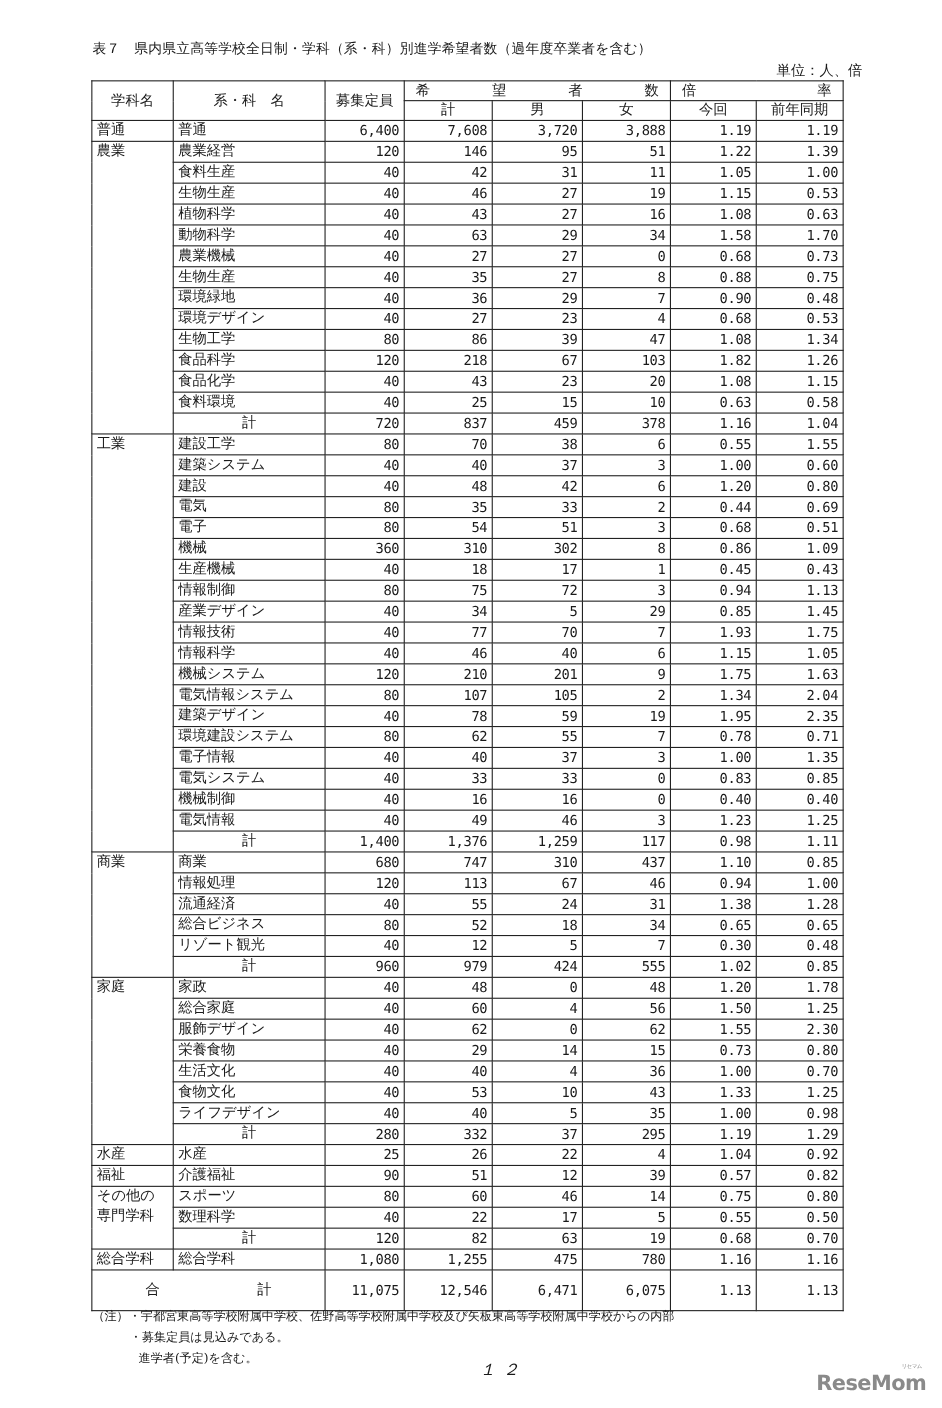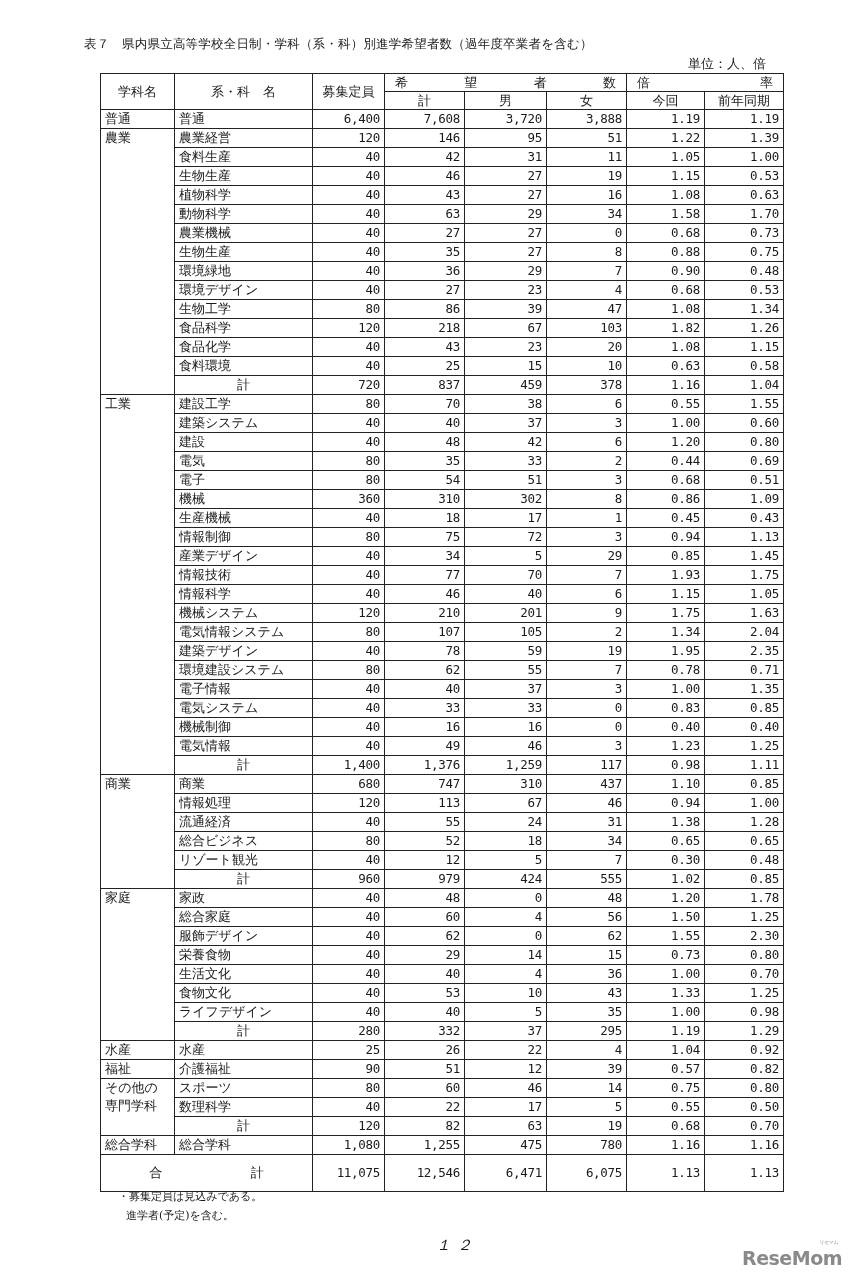--- a/index.html
+++ b/index.html
@@ -1,20 +1,20 @@
 <!DOCTYPE html>
 <html><head>
 <meta charset="utf-8">
 <style>
   html, body { margin:0; padding:0; background:#ffffff; }
   body { width:856px; height:1280px; position:relative; overflow:hidden;
          font-family:"DejaVu Serif","Liberation Serif",serif; color:#1a1a1a; }
   .title { position:absolute; left:84px; top:36px; font-size:12.5px; letter-spacing:0.2px; white-space:nowrap; }
-  .unit { position:absolute; right:90px; top:55px; font-size:13px; white-space:nowrap; }
-  table.main { position:absolute; left:100px; top:73px; border-collapse:collapse; table-layout:fixed; width:683px; font-size:13px;border-radius:20px; }
+  .unit { position:absolute; right:72px; top:55px; font-size:13px; white-space:nowrap; }
+  table.main { position:absolute; left:83px; top:73px; border-collapse:collapse; table-layout:fixed; width:683px; font-size:13px;border-radius:20px; }
   table.main col.c1 { width:74px; } table.main col.c2 { width:138px; } table.main col.c3 { width:72px; }
   table.main col.c4 { width:80px; } table.main col.c5 { width:82px; } table.main col.c6 { width:80px; }
   table.main col.c7 { width:78px; } table.main col.c8 { width:79px; }
   table.main td, table.main th { border:1px solid #222; padding:0 4px; height:18px; line-height:18px; font-weight:normal; white-space:nowrap; overflow:hidden; }
   table.main th { text-align:center; height:17px; line-height:17px; }
   table.main thead tr:first-child th { border-top:1.5px solid #222; }
   td.num { text-align:right; padding-right:6px; font-family:"DejaVu Sans Mono","Liberation Mono",monospace; font-size:12.5px; letter-spacing:-0.3px; }
   td.dept { vertical-align:top; border-bottom:1px solid #222; }
   td.name { text-align:left; }
   td.sub { text-align:center; padding-left:60px; }
@@ -591,18 +591,19 @@
         <td class="num">12,546</td>
         <td class="num">6,471</td>
         <td class="num">6,075</td>
         <td class="num">1.13</td>
         <td class="num">1.13</td>
       </tr>
     </tbody>
 </table>
 
 <div class="notes">
+  <div><span>（注）</span><span>・宇都宮東高等学校附属中学校、佐野高等学校附属中学校及び矢板東高等学校附属中学校からの内部</span></div>
   <div class="indent"><span>・募集定員は見込みである。</span></div>
   <div class="indent" style="padding-left:42px"><span>進学者(予定)を含む。</span></div>
 </div>
 
 <div class="page-no">１２</div>
 <div class="logo"><small>リセマム</small><span>ReseMom</span></div>
 
 </body></html>

